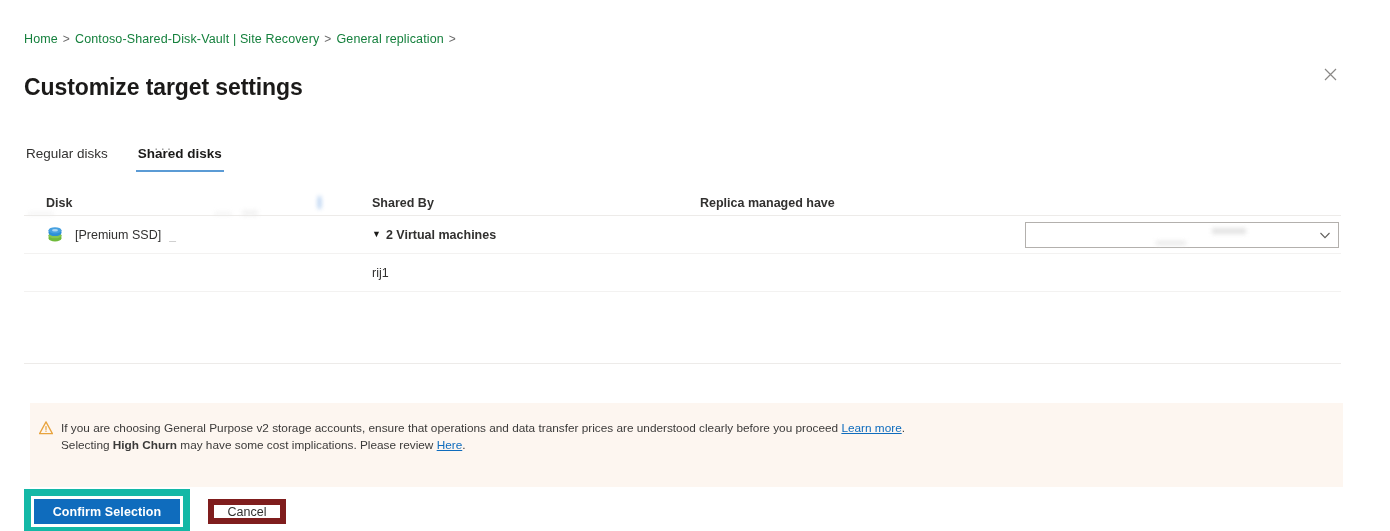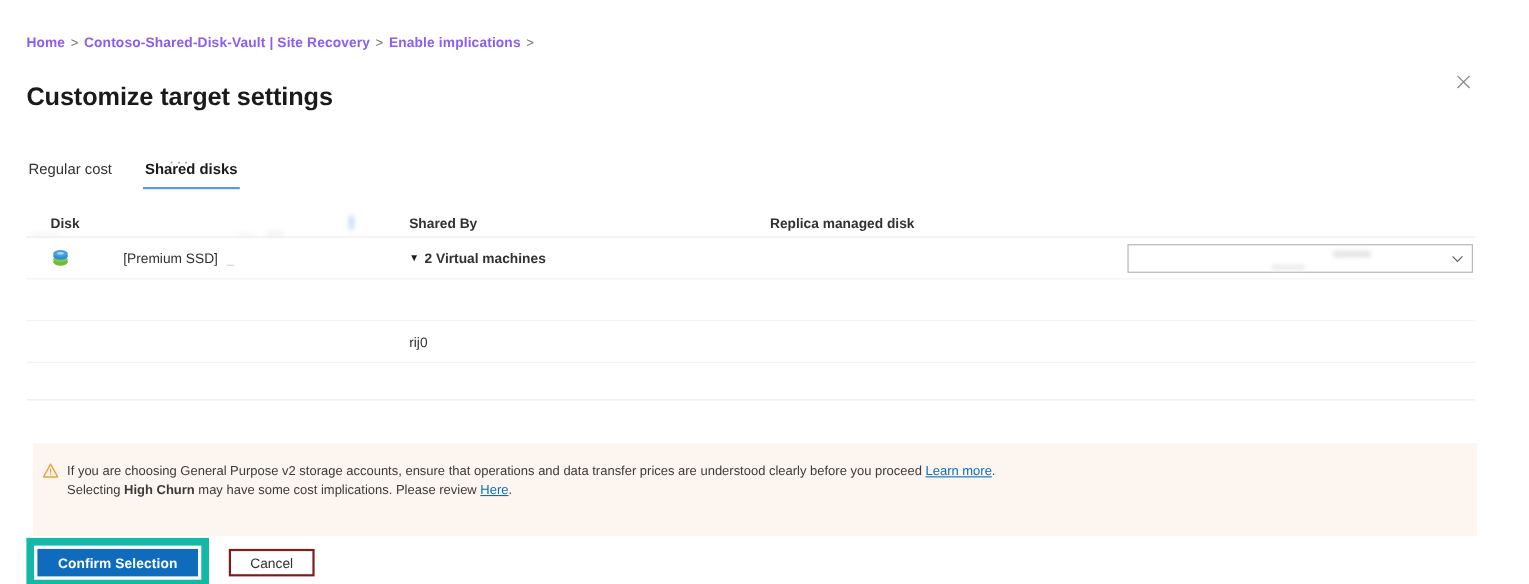--- a/index.html
+++ b/index.html
@@ -26,24 +26,23 @@
   .breadcrumb {
     position: absolute;
     left: 24px;
     top: 31px;
     font-size: 12.5px;
     line-height: 16px;
     white-space: nowrap;
     letter-spacing: 0.01em;
   }
   .crumb-link {
-    color: #8b5cf6;
+    color: #15803d;
     text-decoration: none;
     cursor: pointer;
-    font-weight: bold;
   }
   .crumb-sep {
     color: #6b6b6b;
     margin: 0 5px 0 5px;
     font-size: 12px;
   }
 
   
   .title-row {
     position: absolute;
@@ -158,21 +157,21 @@
   .col-source   { width: 325px; }
   .col-replica  { width: 316px; flex: 1 1 auto; }
 
   .disk-icon {
     width: 18px;
     height: 18px;
     margin-right: 11px;
     flex: 0 0 auto;
     display: block;
   }
-  .disk-label { white-space: nowrap; margin-left: 37px; }
+  .disk-label { white-space: nowrap; }
   .blur-dash {
     display: inline-block;
     margin-left: 8px;
     color: #c8c8c8;
     font-size: 12px;
   }
 
   .caret {
     display: inline-block;
     font-size: 9px;
@@ -315,62 +314,62 @@
     font-weight: 600;
     height: 25px;
     min-width: 146px;
     padding: 0 10px;
     cursor: pointer;
     letter-spacing: .1px;
   }
   .btn-secondary {
     background: #ffffff;
     color: #323130;
-    border: 2px solid #7f1d1d;
+    border: 6px solid #7f1d1d;
     font-family: "Liberation Sans", sans-serif;
     font-size: 12.5px;
     height: 25px;
     min-width: 78px;
     padding: 0 10px;
     cursor: pointer;
     position: relative;
     top: 0px;
   }
 </style>
 </head>
 <body>
 
 <div class="page">
 
   <nav class="breadcrumb">
-    <span class="crumb-link">Home</span><span class="crumb-sep">&gt;</span><span class="crumb-link">Contoso-Shared-Disk-Vault | Site Recovery</span><span class="crumb-sep">&gt;</span><span class="crumb-link">Enable implications</span><span class="crumb-sep">&gt;</span>
+    <span class="crumb-link">Home</span><span class="crumb-sep">&gt;</span><span class="crumb-link">Contoso-Shared-Disk-Vault | Site Recovery</span><span class="crumb-sep">&gt;</span><span class="crumb-link">General replication</span><span class="crumb-sep">&gt;</span>
   </nav>
 
   <div class="title-row">
     <h1 class="page-title">Customize target settings</h1>
     <span class="ellipsis-btn">···</span>
   </div>
 
   <div class="close-btn">
     <svg width="13" height="13" viewBox="0 0 13 13" aria-hidden="true">
       <path d="M1 1 L12 12 M12 1 L1 12" stroke="#8a8886" stroke-width="1.2" fill="none"></path>
     </svg>
   </div>
 
   <div class="tabs">
-    <div class="tab">Regular cost</div>
+    <div class="tab">Regular disks</div>
     <div class="tab active">Shared disks</div>
   </div>
 
   <div class="table">
 
     <div class="trow thead">
       <div class="td th col-disk">Disk</div>
       <div class="td th col-shared">Shared By</div>
-      <div class="td th col-replica">Replica managed disk</div>
+      <div class="td th col-replica">Replica managed have</div>
     </div>
 
     <div class="trow tbody-row">
       <div class="td col-disk">
         <svg class="disk-icon" viewBox="0 0 18 18" aria-hidden="true">
           <ellipse cx="9" cy="12.4" rx="6.4" ry="3.1" fill="#6fba3a"></ellipse>
           <rect x="2.6" y="9.1" width="12.8" height="3.3" fill="#6fba3a"></rect>
           <ellipse cx="9" cy="9.2" rx="6.4" ry="3.1" fill="#86c64e"></ellipse>
           <ellipse cx="9" cy="7.0" rx="6.4" ry="3.1" fill="#2d8fd6"></ellipse>
           <rect x="2.6" y="4.2" width="12.8" height="2.9" fill="#2d8fd6"></rect>
@@ -401,30 +400,25 @@
           <span class="dd-smudge2"></span>
           <svg class="chev" width="12" height="12" viewBox="0 0 12 12" aria-hidden="true">
             <path d="M1.5 4 L6 8.6 L10.5 4" stroke="#605e5c" stroke-width="1.1" fill="none"></path>
           </svg>
         </div>
       </div>
     </div>
 
     <div class="trow tbody-row">
       <div class="td col-disk"></div>
+      <div class="td col-shared">rij1</div>
       <div class="td col-source"></div>
       <div class="td col-replica"></div>
     </div>
 
-    <div class="trow tbody-row">
-      <div class="td col-disk"></div>
-      <div class="td col-shared">rij0</div>
-      <div class="td col-source"></div>
-      <div class="td col-replica"></div>
-    </div>
   </div>
 
   <div class="section-divider"></div>
 
   <div class="warn-banner">
     <svg class="warn-icon" viewBox="0 0 14 14" aria-hidden="true">
       <path d="M7 0.9 L13.4 12.6 L0.6 12.6 Z" fill="none" stroke="#e8a33d" stroke-width="1.3" stroke-linejoin="round"></path>
       <rect x="6.4" y="5.1" width="1.2" height="3.8" fill="#e8a33d"></rect>
       <rect x="6.4" y="9.6" width="1.2" height="1.2" fill="#e8a33d"></rect>
     </svg>

